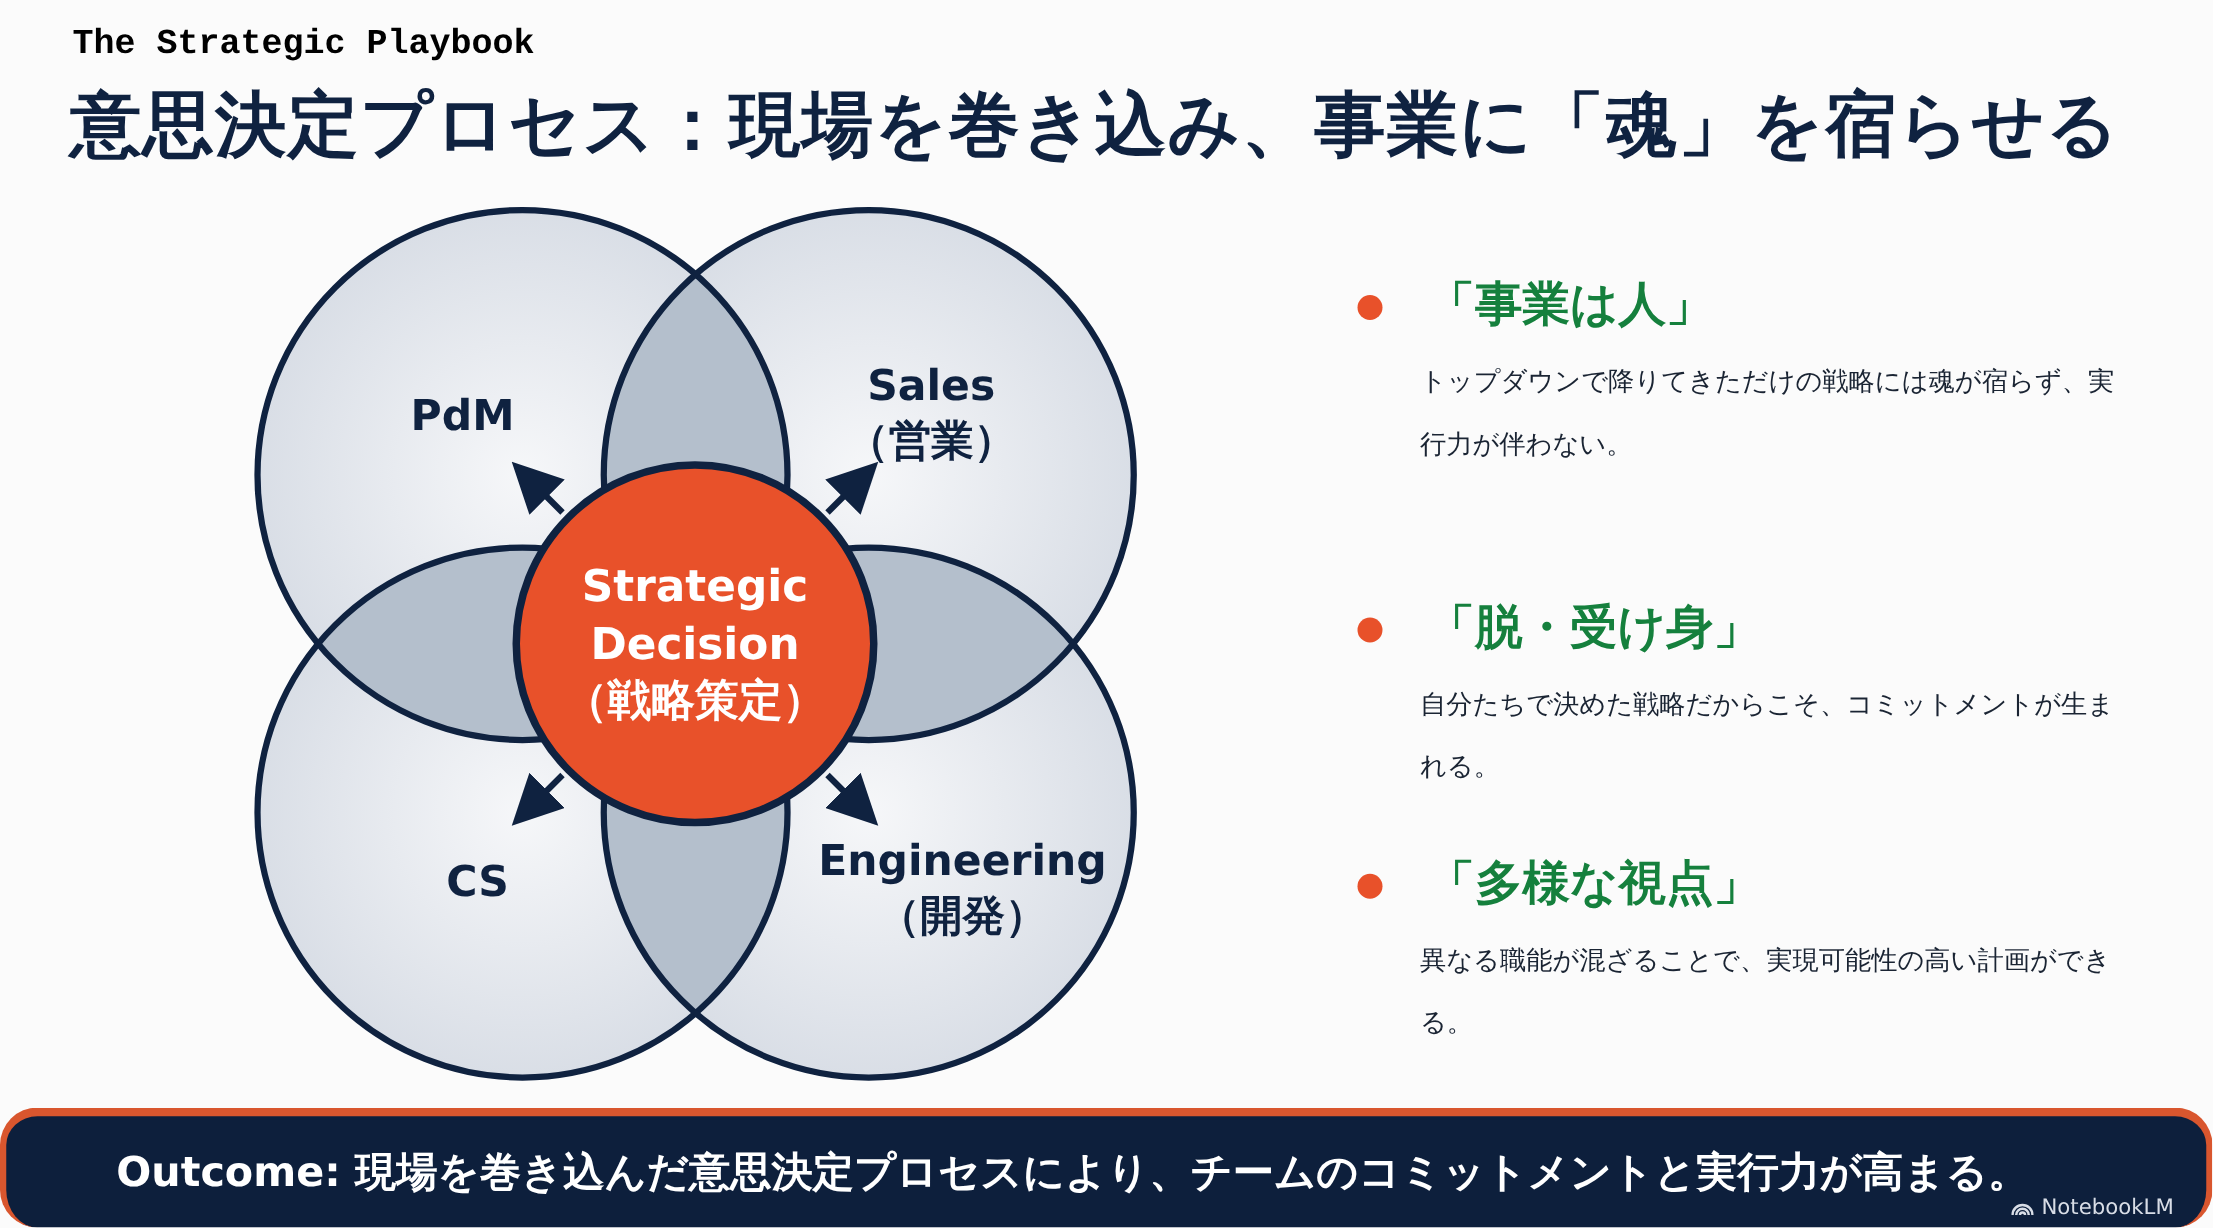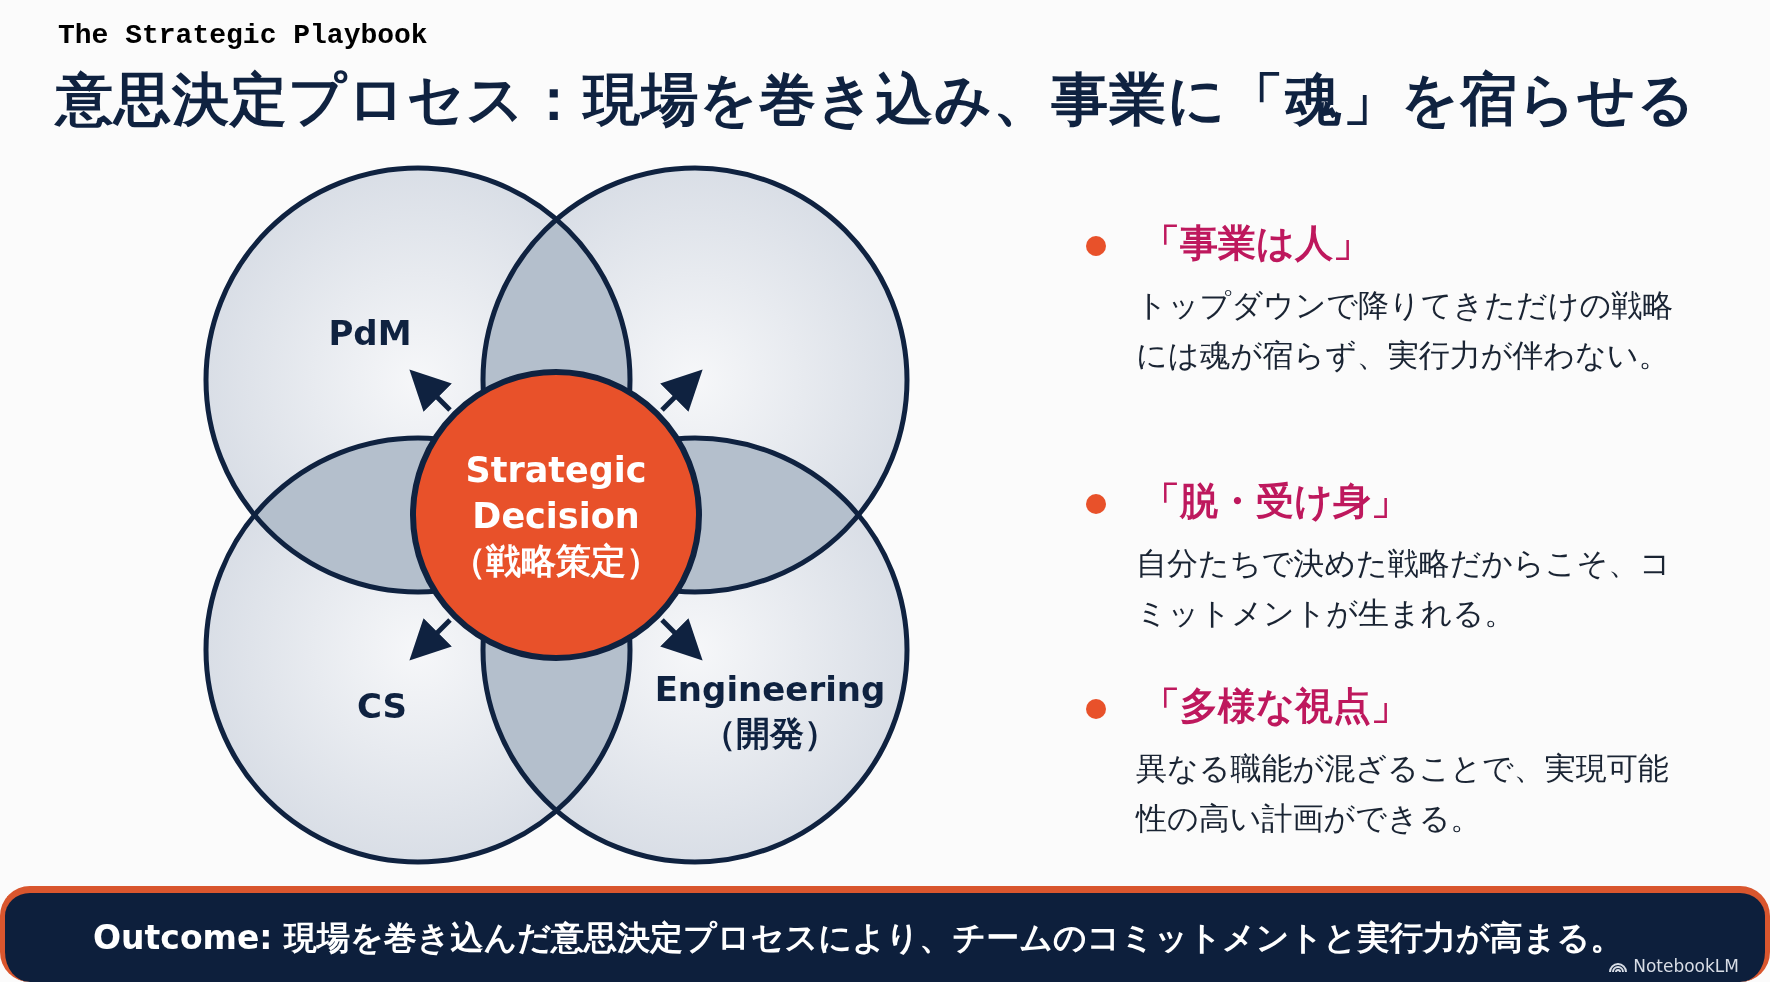--- a/index.html
+++ b/index.html
@@ -32,25 +32,25 @@
     font-size: 35px; line-height: 1.3; width: 290px;
   }
   .points { position: absolute; left: 1080px; top: 210px; width: 660px; }
   .point { position: absolute; left: 0; width: 660px; }
   .point .bullet {
     position: absolute; left: 6px; width: 20px; height: 20px; border-radius: 50%;
     background: #e8512a;
   }
   .point .heading {
     position: absolute; left: 62px; font-size: 38px; font-weight: bold;
-    color: #be185d; white-space: nowrap;
+    color: #15803d; white-space: nowrap;
   }
   .point .body {
     position: absolute; left: 56px; width: 560px;
-    font-size: 31px; line-height: 50px; color: #1a2433;
+    font-size: 21px; line-height: 50px; color: #1a2433;
   }
   .banner {
     position: absolute; left: 0; top: 886px; width: 1770px; height: 96px;
     background: #0d1f3c;
     border-top: 7px solid #d9562e;
     border-left: 5px solid #d9562e;
     border-right: 5px solid #d9562e;
     border-radius: 30px;
   }
   .banner .outcome {
@@ -125,20 +125,24 @@
       <line x1="450" y1="620" x2="420" y2="650"></line>
       <line x1="662" y1="620" x2="692" y2="650"></line>
     </g>
 
     <circle cx="556" cy="515" r="143" fill="#e8512a" stroke="#0f2240" stroke-width="6"></circle>
   </svg>
 
   <div class="circle-label" style="left:300px; top:312px; width:140px;">
     <div>PdM</div>
   </div>
+  <div class="circle-label" style="left:655px; top:288px; width:180px;">
+    <div>Sales</div>
+    <div>（営業）</div>
+  </div>
   <div class="circle-label" style="left:312px; top:685px; width:140px;">
     <div>CS</div>
   </div>
   <div class="circle-label" style="left:640px; top:668px; width:260px;">
     <div>Engineering</div>
     <div>（開発）</div>
   </div>
 
   <div class="center-label" style="left:411px; top:448px;">
     <div>Strategic</div>

